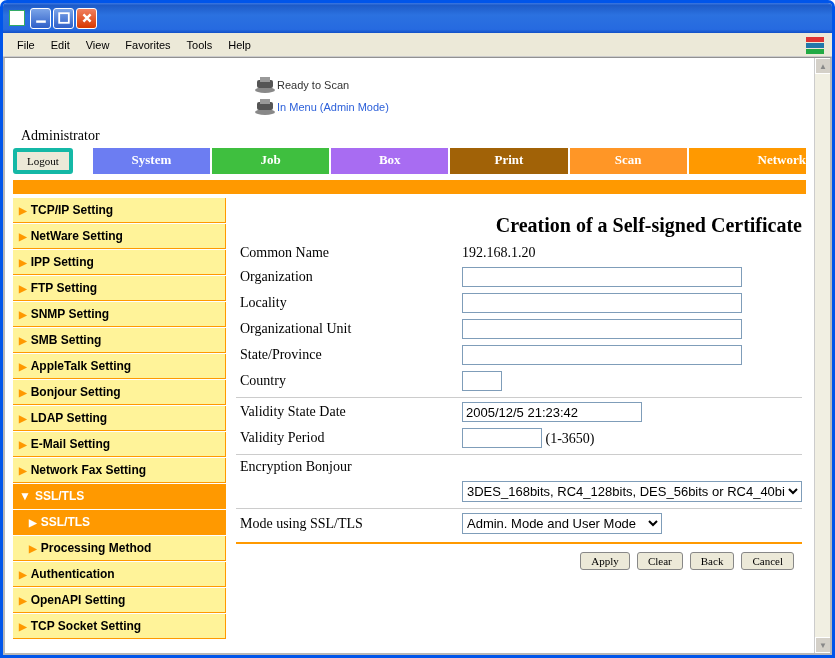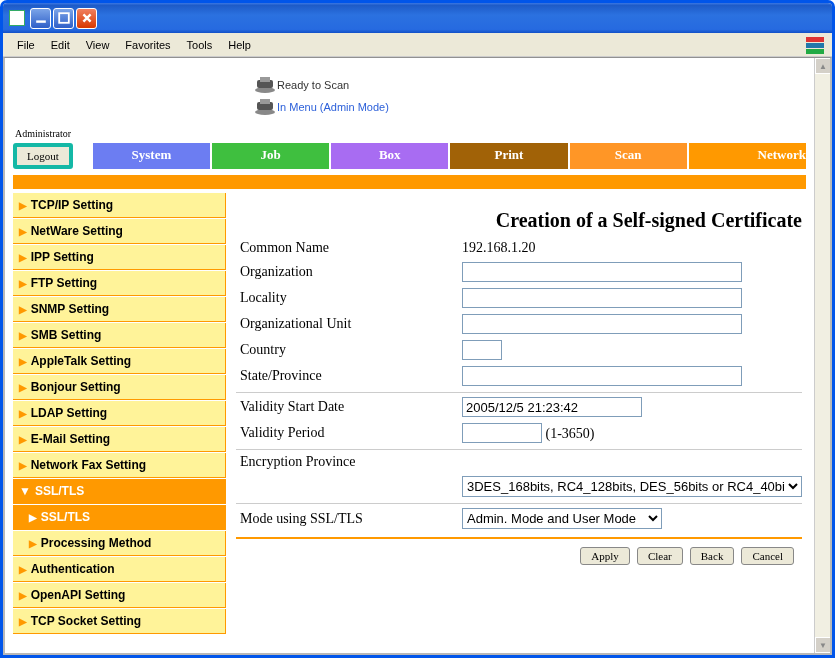--- a/index.html
+++ b/index.html
@@ -25,21 +25,21 @@
   .scrollbar-stub { width: 16px; background: #F1EFE2; border-left: 1px solid #ccc; position: relative; }
   .scroll-arrow { width: 16px; height: 16px; background: #D4D0C8; border: 1px solid #fff; position: absolute; display:flex; align-items:center; justify-content:center; font-size:8px; color:#888;}
   .scroll-arrow.up { top: 0; }
   .scroll-arrow.down { bottom: 0; }
   
   
   .page { padding: 8px 8px 8px 8px; }
   .status-area { margin: 10px 0 12px 240px; }
   .status-line { display: flex; align-items: center; margin-bottom: 4px; color: #333; font-size: 11px; }
   .printer-icon { width: 24px; height: 18px; }
-  .admin-label { font-family: "Times New Roman", serif; font-size: 10px; margin-bottom: 4px; margin-left: 2px; }
+  .admin-label { font-family: "Times New Roman", serif; font-size: 14px; margin-bottom: 4px; margin-left: 8px; }
   
   .topbar-row { display: flex; align-items: stretch; margin-bottom: 4px; }
   .logout-btn { font-family: Tahoma; font-size: 11px; padding: 3px 10px; margin-right: 20px; background: #ECE9D8; border: 4px solid #14b8a6; border-radius: 3px; cursor: pointer; }
   .tabs { display: flex; flex: 1; }
   .tab { flex: 1; text-align: center; padding: 4px 0; color: #fff; font-weight: bold; font-size: 13px; border-right: 2px solid #fff; cursor: pointer; font-family: "Times New Roman", serif; }
   .tab:last-child { border-right: none; text-align: right; }
   
   .orange-bar { background: #FF9900; height: 14px; margin: 6px 0 4px 0; }
   
   .main-row { display: flex; gap: 6px; }
@@ -237,46 +237,46 @@
             </div>
             <div class="form-row">
               <div class="flabel">Locality</div>
               <div class="fval"><input type="text" style="width: 280px;"></div>
             </div>
             <div class="form-row">
               <div class="flabel">Organizational Unit</div>
               <div class="fval"><input type="text" style="width: 280px;"></div>
             </div>
             <div class="form-row">
+              <div class="flabel">State/Province</div>
+              <div class="fval"><input type="text" style="width: 280px;"></div>
+            </div>
+            <div class="form-row">
               <div class="flabel">Country</div>
               <div class="fval"><input type="text" style="width: 40px;"></div>
             </div>
-            <div class="form-row">
-              <div class="flabel">State/Province</div>
-              <div class="fval"><input type="text" style="width: 280px;"></div>
-            </div>
 
             <hr class="hr-line">
 
             <div class="form-row">
-              <div class="flabel">Validity Start Date</div>
+              <div class="flabel">Validity State Date</div>
               <div class="fval"><input type="text" style="width: 180px;" value="2005/12/5 21:23:42"></div>
             </div>
             <div class="form-row">
               <div class="flabel">Validity Period</div>
               <div class="fval">
                 <input type="text" style="width: 80px;">
                 <span>(1-3650)</span>
               </div>
             </div>
 
             <hr class="hr-line">
 
             <div class="form-row">
-              <div class="flabel">Encryption Province</div>
+              <div class="flabel">Encryption Bonjour</div>
               <div class="fval"></div>
             </div>
             <div class="form-row">
               <div class="flabel"></div>
               <div class="fval">
                 <select style="width:340px">
                   <option>3DES_168bits, RC4_128bits, DES_56bits or RC4_40bits</option>
                 </select>
               </div>
             </div>

